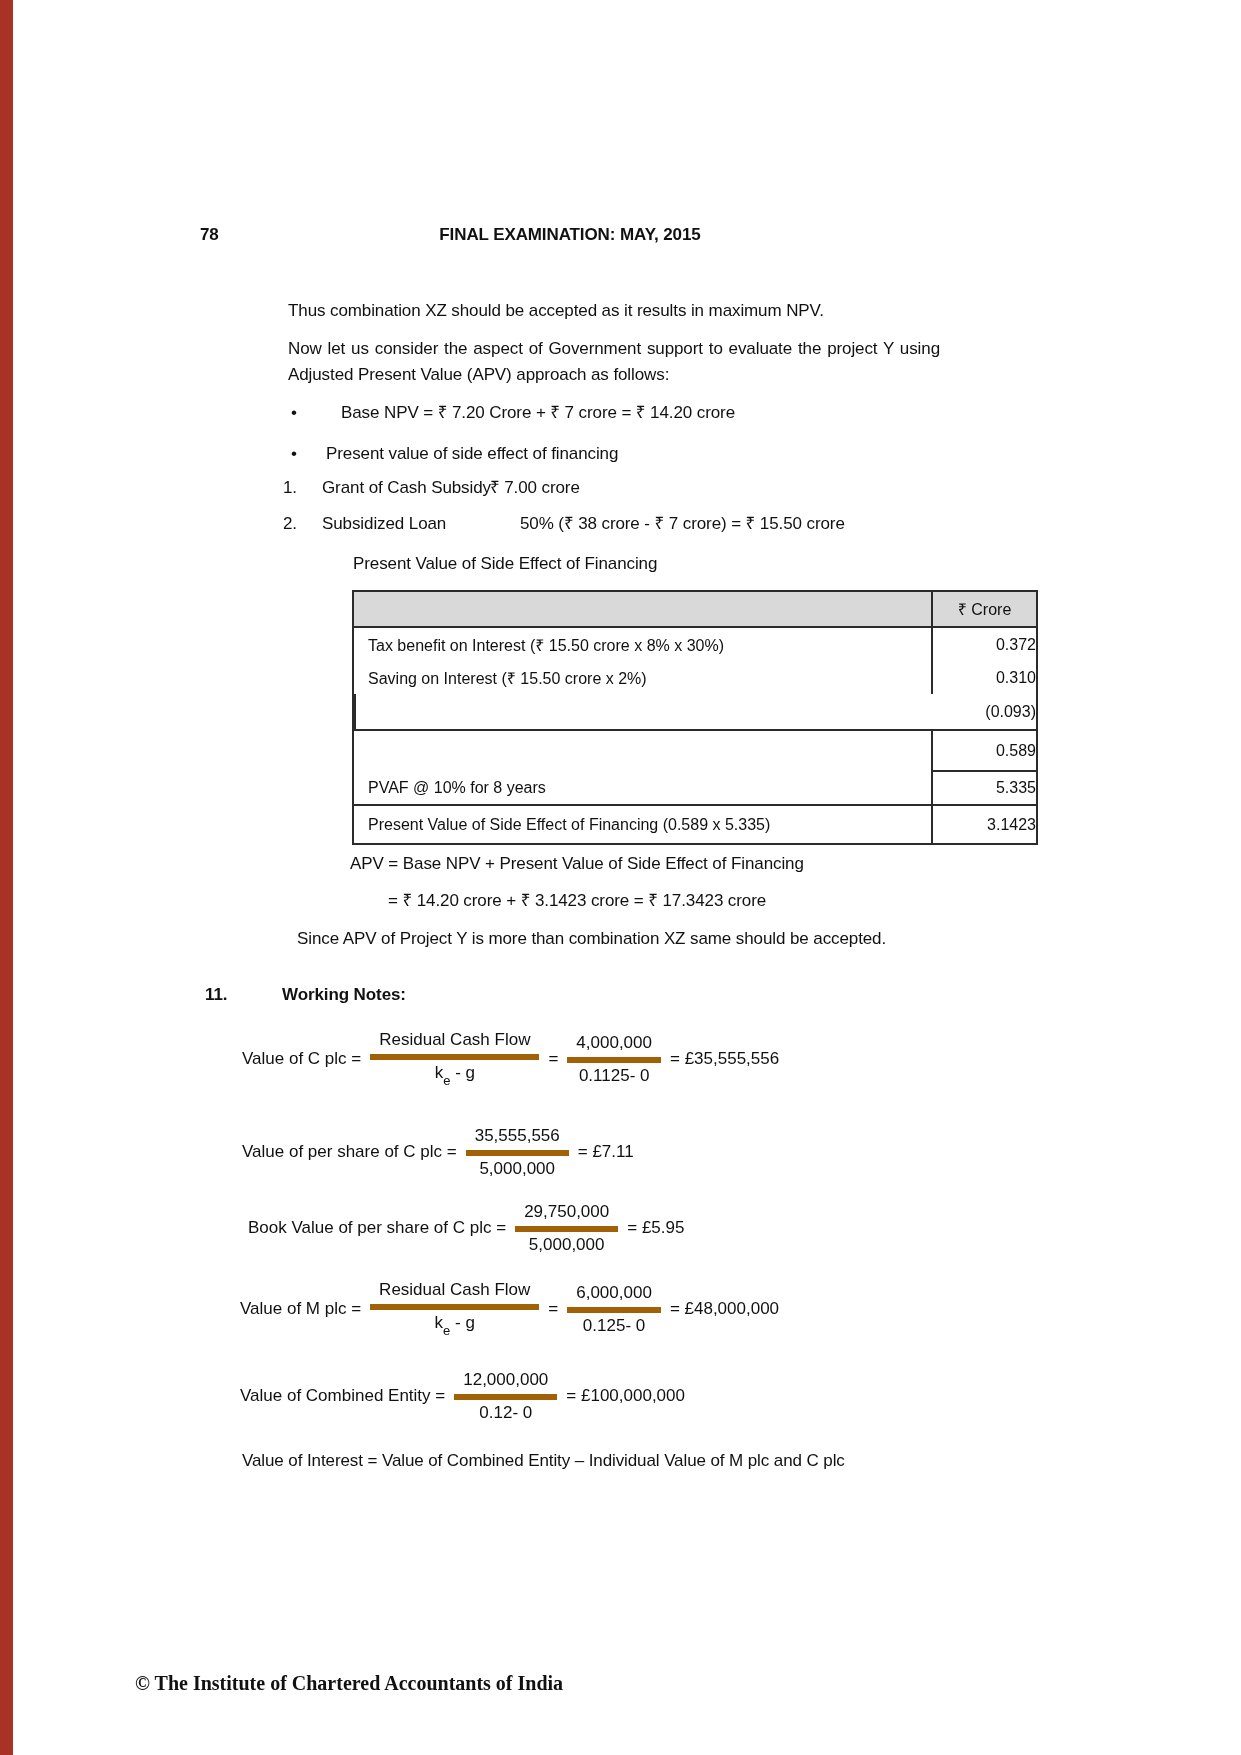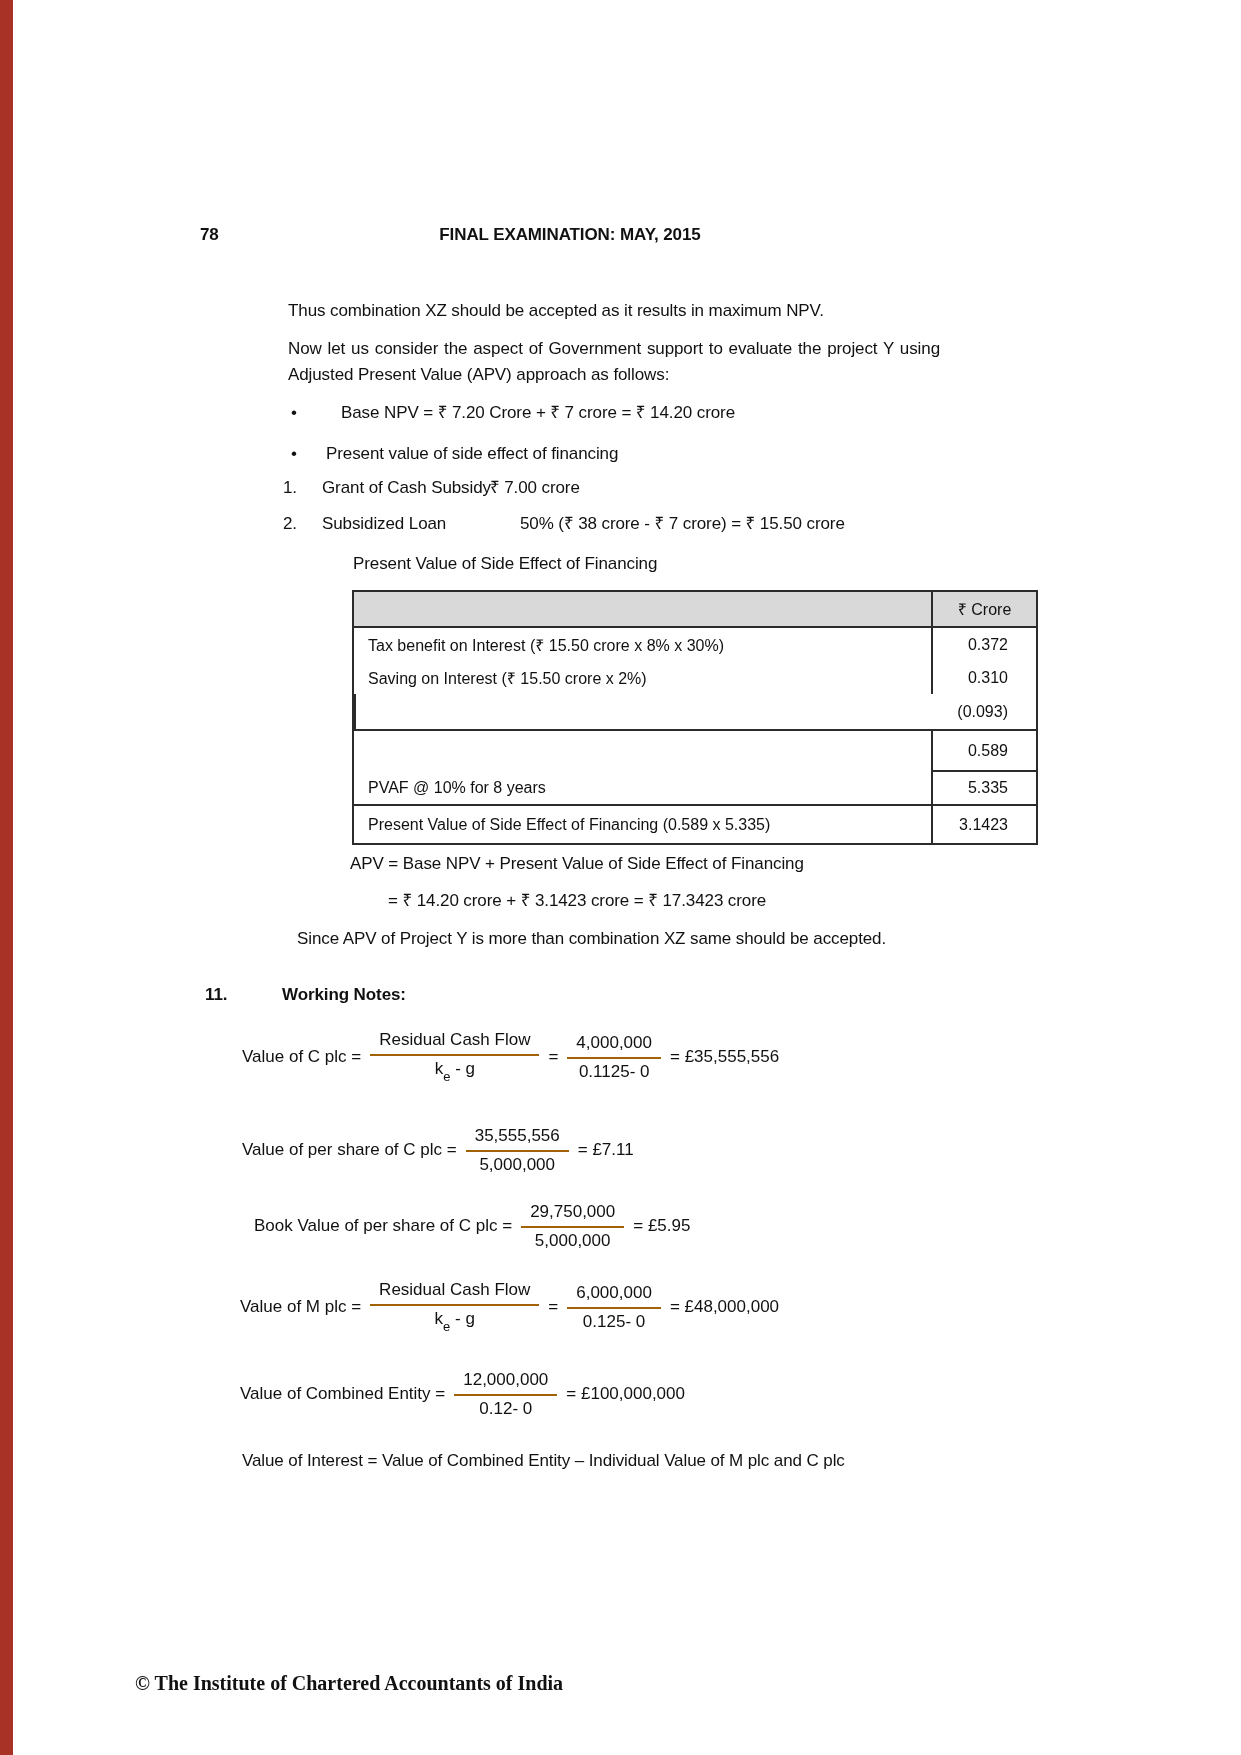--- a/index.html
+++ b/index.html
@@ -38,36 +38,36 @@
     font-size:16px;
   }
   .trow{display:flex; box-sizing:border-box;}
   .tl{
     width:577px; padding-left:14px; display:flex; align-items:center;
     box-sizing:border-box;
   }
   .tr{
     flex:1; border-left:2px solid var(--border);
     display:flex; align-items:center; justify-content:flex-end;
-    padding-right:28px; box-sizing:border-box;
+    padding-right:0; box-sizing:border-box;
   }
   .thead{background:var(--thbg); border-bottom:2px solid var(--border); height:36px;}
   .thead .tr{justify-content:center; padding-right:0;}
   .h33{height:33px;} .h37{height:37px;} .h41{height:41px;} .h34{height:34px;}
   .rb .tr{border-bottom:2px solid var(--border);}
   .fb{border-bottom:2px solid var(--border);}
 
   
   .formula{
     position:absolute;
     display:flex; align-items:center; gap:9px;
     font-size:17px; white-space:nowrap;
   }
   .frac{display:inline-block; text-align:center; vertical-align:middle;}
-  .frac .num{display:block; border-bottom:2px solid #a16207; padding:2px 9px 4px 9px;}
+  .frac .num{display:block; border-bottom:6px solid #a16207; padding:2px 9px 4px 9px;}
   .frac .den{display:block; padding:3px 9px 1px 9px;}
   .frac sub{font-size:13px; vertical-align:-7px;}
 
   .footer{
     font-family:"Liberation Serif", serif;
     font-weight:bold; font-size:20px;
   }
 </style>
 </head>
 <body>
@@ -150,21 +150,21 @@
 
   <div class="formula" style="left:242px; top:1124px;">
     <span>Value of per share of C plc =</span>
     <span class="frac">
       <span class="num">35,555,556</span>
       <span class="den">5,000,000</span>
     </span>
     <span>= £7.11</span>
   </div>
 
-  <div class="formula" style="left:254px; top:1200px;">
+  <div class="formula" style="left:248px; top:1200px;">
     <span>Book Value of per share of C plc =</span>
     <span class="frac">
       <span class="num">29,750,000</span>
       <span class="den">5,000,000</span>
     </span>
     <span>= £5.95</span>
   </div>
 
   <div class="formula" style="left:240px; top:1278px;">
     <span>Value of M plc =</span>

